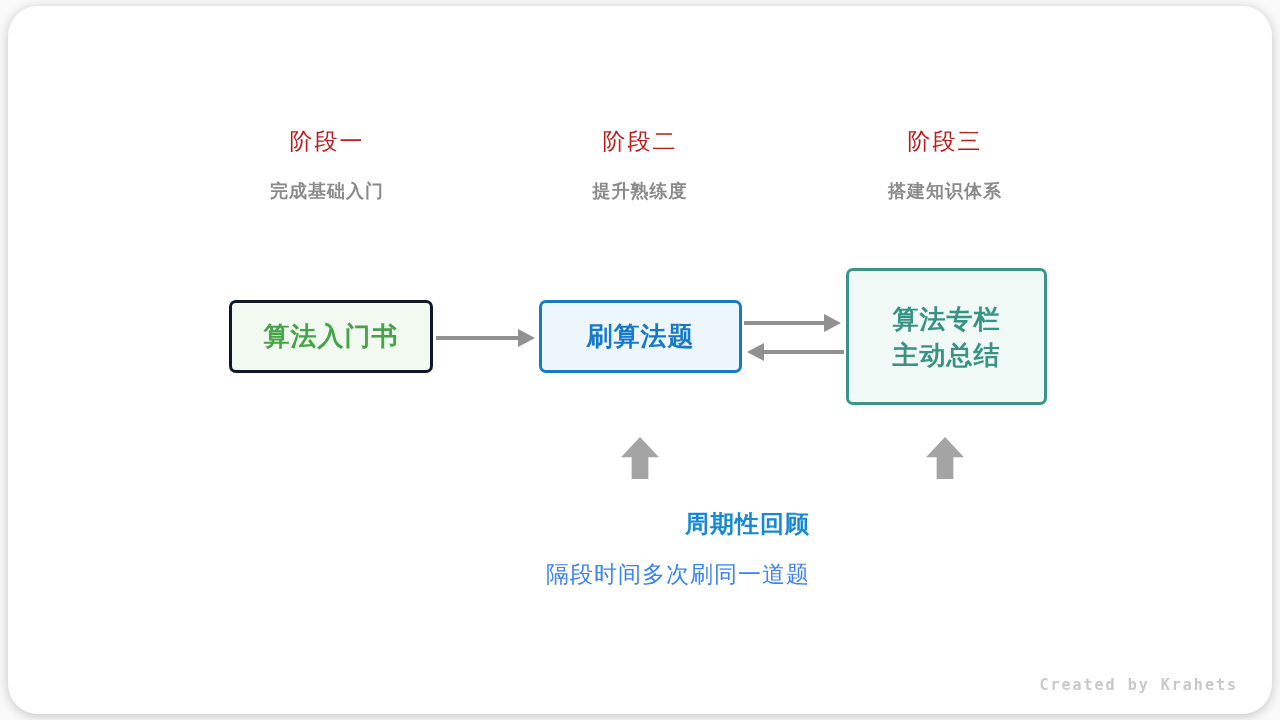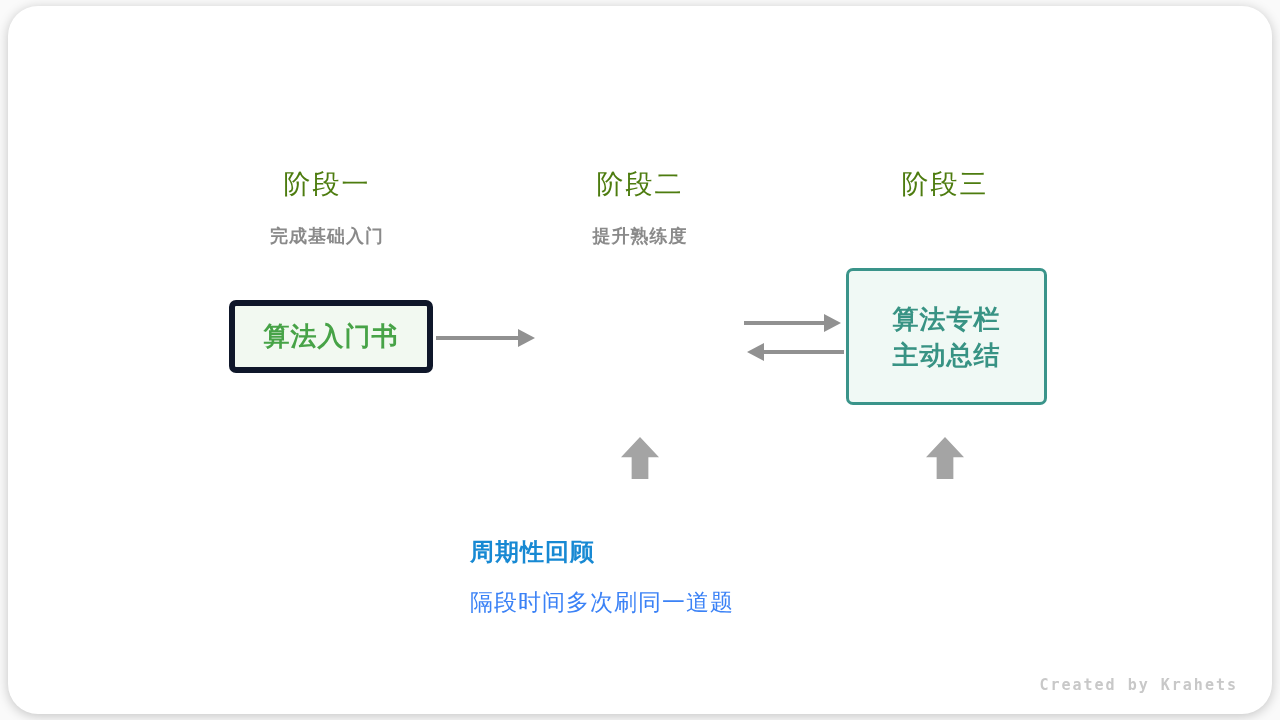--- a/index.html
+++ b/index.html
@@ -18,33 +18,33 @@
     border-radius: 30px;
     box-shadow: 0 2px 12px rgba(0,0,0,0.22);
   }
   .canvas { position: absolute; left: 0; top: 0; width: 1280px; height: 720px; }
 
   
   .stage { position: absolute; width: 320px; top: 126px; text-align: center; }
   .stage-1 { left: 167px; }
   .stage-2 { left: 480px; }
   .stage-3 { left: 785px; }
-  .stage-label { font-size: 27px; color: #4d7c0f; letter-spacing: 2px; margin-top: 40px; }
+  .stage-label { font-size: 23px; color: #b91c1c; letter-spacing: 2px; }
   .stage-subtitle { margin-top: 22px; font-size: 18px; font-weight: bold; color: #8a8a8a; letter-spacing: 1px; }
 
   
   .node {
     position: absolute;
     border-radius: 7px;
     display: flex; flex-direction: column;
     justify-content: center; align-items: center;
     font-weight: bold; font-size: 26px; letter-spacing: 1px;
   }
   .node-1 { left: 229px; top: 300px; width: 204px; height: 73px;
-            background: #f2f9f1; border: 6px solid #0f172a; color: #47a347; }
+            background: #f2f9f1; border: 3px solid #0f172a; color: #47a347; }
   .node-2 { left: 539px; top: 300px; width: 203px; height: 73px;
             background: #eef6fd; border: 3px solid #187bc0; color: #1879c8; }
   .node-3 { left: 846px; top: 268px; width: 201px; height: 137px;
             background: #f0f9f5; border: 3px solid #3a948a; color: #389384; }
   .node-3 .node-line { line-height: 36px; }
 
   
   .h-arrow { position: absolute; height: 4px; background: #919191; }
   .h-arrow .head-right {
     position: absolute; right: -17px; top: -7px; width: 0; height: 0;
@@ -62,21 +62,21 @@
 
   
   .up-arrow {
     position: absolute; width: 38px; height: 42px; background: #a4a4a4;
     clip-path: polygon(50% 0, 100% 48%, 72% 48%, 72% 100%, 28% 100%, 28% 48%, 0 48%);
   }
   .up-arrow-1 { left: 621px; top: 437px; }
   .up-arrow-2 { left: 926px; top: 437px; }
 
   
-  .annotation { position: absolute; width: 340px; top: 508px; text-align: left; margin-top: 28px; }
+  .annotation { position: absolute; width: 340px; top: 508px; text-align: right; }
   .annotation-1 { left: 470px; }
   .annotation-2 { left: 775px; }
   .ann-title { font-size: 24px; font-weight: bold; letter-spacing: 1px; }
   .ann-title-blue { color: #1789d3; }
   .ann-title-teal { color: #3a948a; }
   .ann-desc { margin-top: 20px; font-size: 23px; color: #3b82f6; line-height: 28px; letter-spacing: 1px; }
 
   
   .footer-credit {
     position: absolute; right: 42px; bottom: 26px;
@@ -94,24 +94,28 @@
   <div class="stage stage-1">
     <div class="stage-label">阶段一</div>
     <div class="stage-subtitle">完成基础入门</div>
   </div>
   <div class="stage stage-2">
     <div class="stage-label">阶段二</div>
     <div class="stage-subtitle">提升熟练度</div>
   </div>
   <div class="stage stage-3">
     <div class="stage-label">阶段三</div>
+    <div class="stage-subtitle">搭建知识体系</div>
   </div>
 
   <div class="node node-1">
     <span class="node-line">算法入门书</span>
+  </div>
+  <div class="node node-2">
+    <span class="node-line">刷算法题</span>
   </div>
   <div class="node node-3">
     <span class="node-line">算法专栏</span>
     <span class="node-line">主动总结</span>
   </div>
 
   <div class="h-arrow arrow-1">
     <span class="head-right"></span>
   </div>
   <div class="h-arrow arrow-2">

